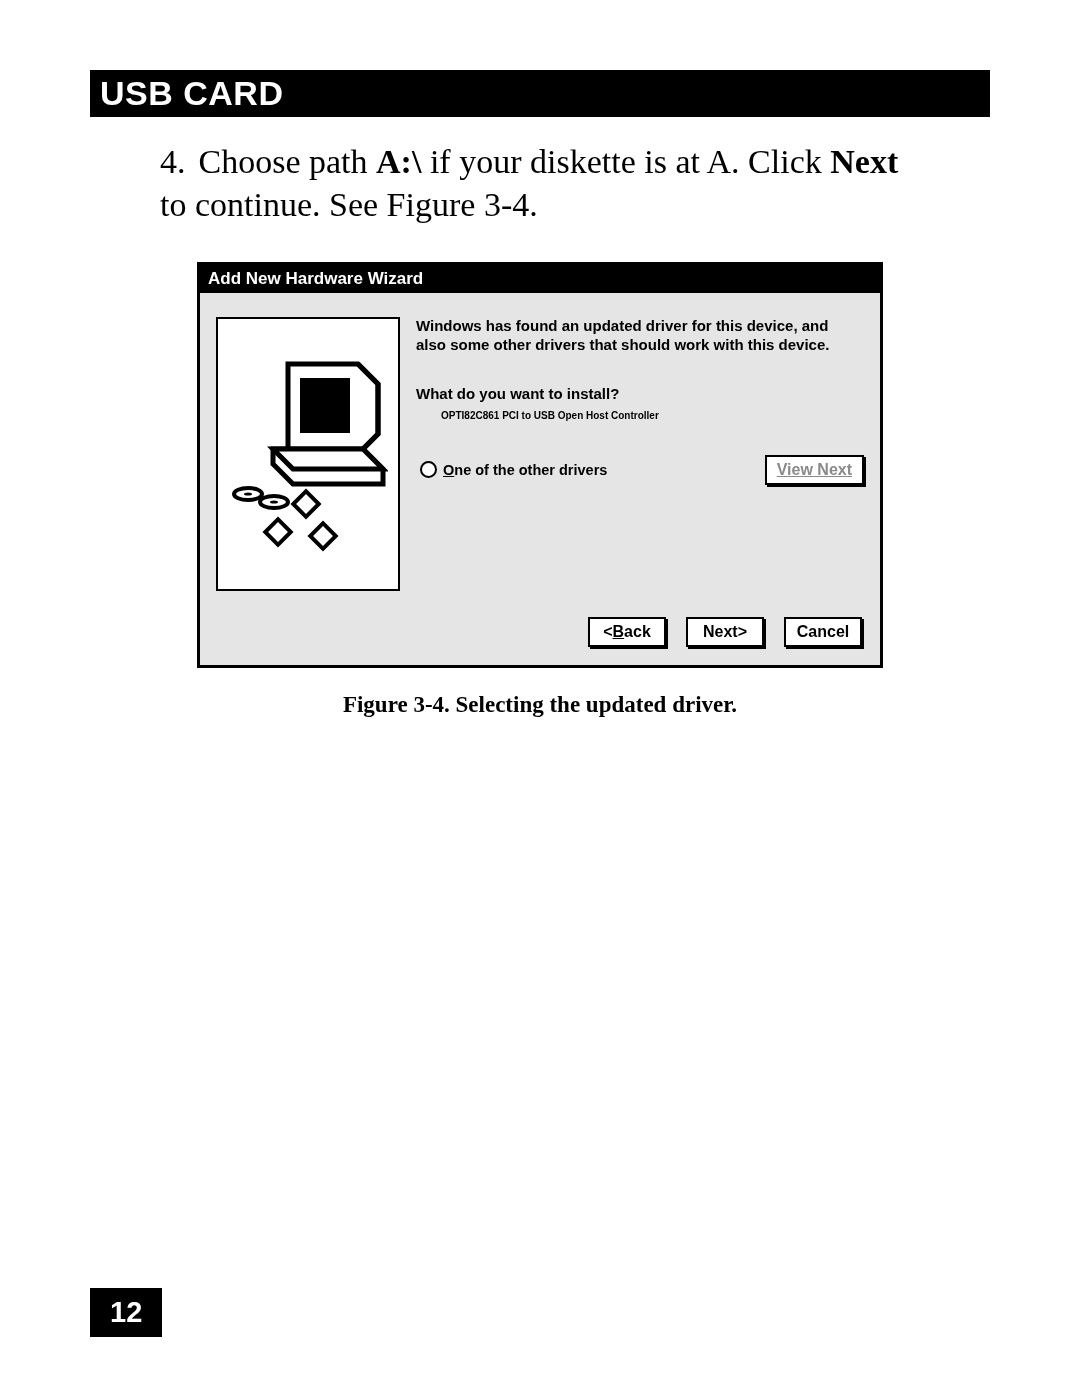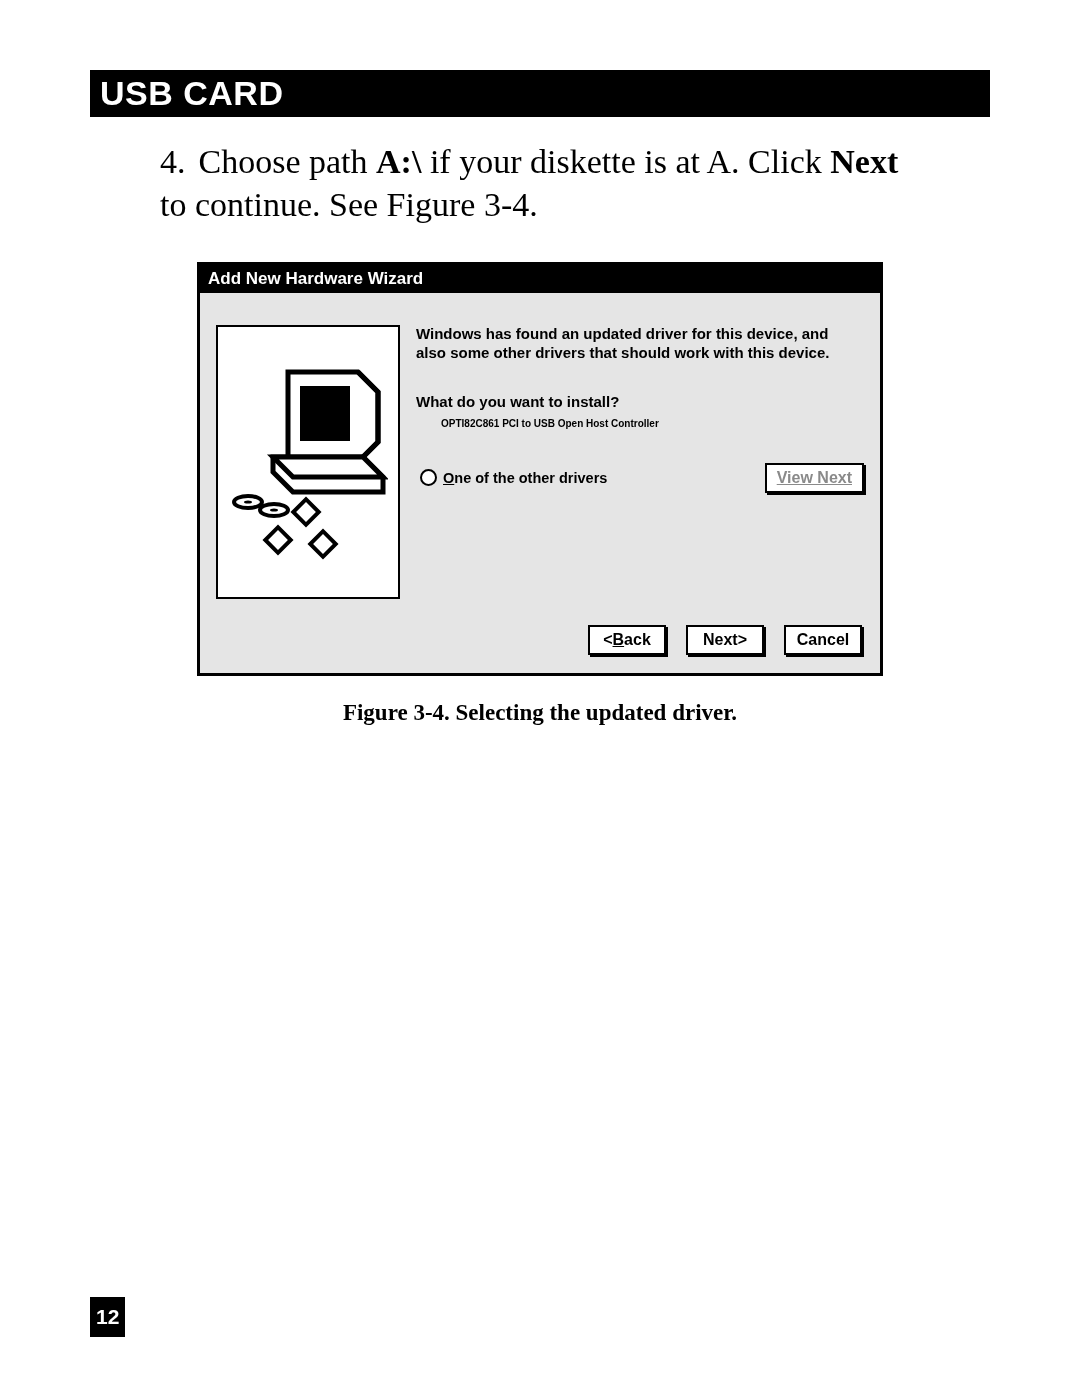--- a/index.html
+++ b/index.html
@@ -44,21 +44,21 @@
   }
   .dialog-title {
     background: #000;
     color: #fff;
     font-weight: bold;
     font-size: 17px;
     padding: 4px 8px;
   }
   .dialog-body {
     display: flex;
-    padding: 32px 16px 12px 16px;
+    padding: 24px 16px 12px 16px;
   }
   .left-panel {
     border: 2px solid #000;
     width: 180px;
     height: 270px;
     margin-right: 16px;
     flex-shrink: 0;
     background: #fff;
     display: flex;
     align-items: center;
@@ -162,22 +162,22 @@
     text-align: center;
     margin-top: 24px;
   }
   .page-number {
     position: absolute;
     left: 90px;
     bottom: 60px;
     background: #000;
     color: #fff;
     font-weight: bold;
-    font-size: 21px;
-    padding: 8px 6px;
+    font-size: 29px;
+    padding: 8px 20px;
     font-family: "Arial Narrow", Arial, sans-serif;
   }
 </style>
 </head>
 <body>
 
 <div class="page">
 
   <div class="header-bar">USB CARD</div>
 

